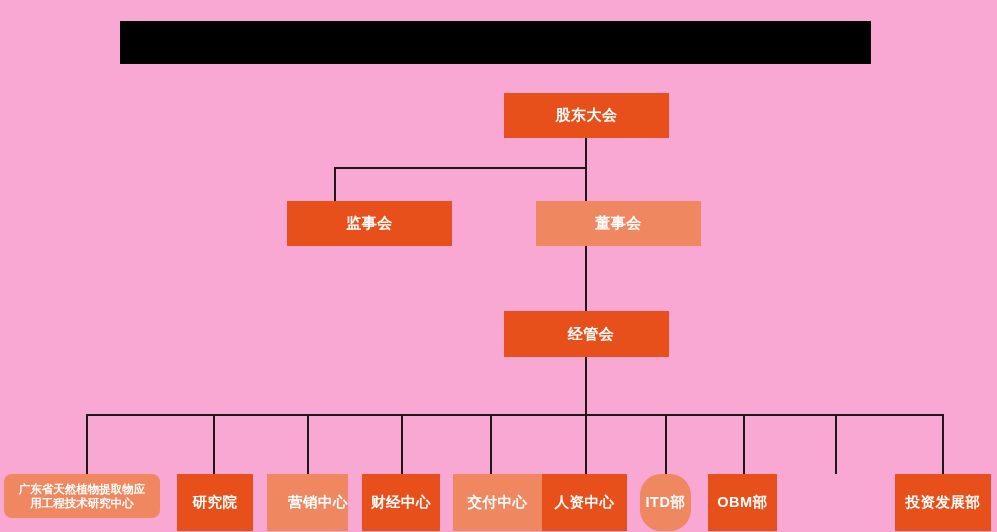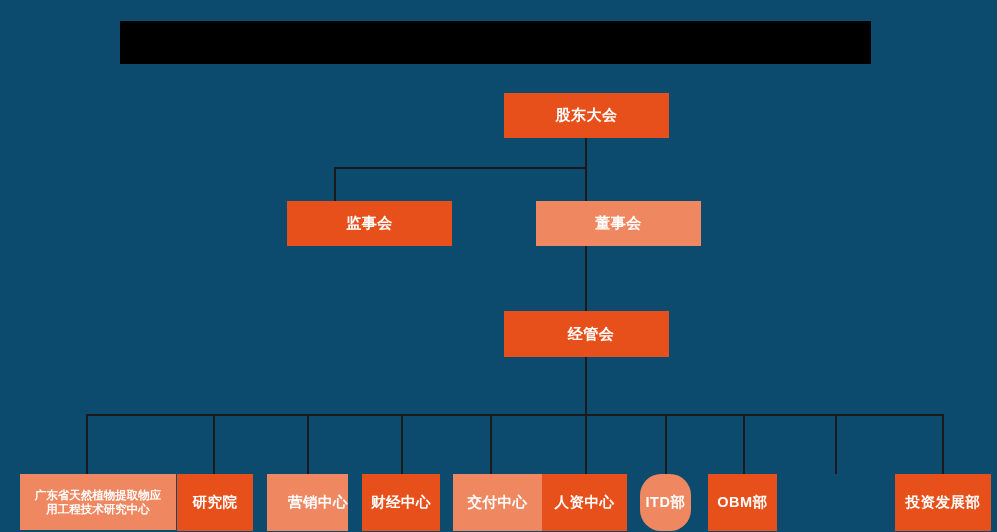--- a/index.html
+++ b/index.html
@@ -7,21 +7,21 @@
     padding: 0;
     background: #ffffff;
   }
   body {
     font-family: "Liberation Sans", "DejaVu Sans", sans-serif;
   }
   #chart-root {
     position: relative;
     width: 997px;
     height: 532px;
-    background: #0c4a6e;
+    background: #f9a8d4;
     overflow: hidden;
   }
   .redacted-title-bar {
     position: absolute;
     left: 120px;
     top: 21px;
     width: 751px;
     height: 43px;
     background: #000000;
   }
@@ -94,21 +94,21 @@
     <span>监事会</span>
   </div>
   <div class="node node-lvl2 node-light" style="left:504px; top:201px; width:165px; height:45px;">
     <span>董事会</span>
   </div>
 
   <div class="node node-lvl3 node-dark" style="left:504px; top:311px; width:165px; height:46px;">
     <span>经管会</span>
   </div>
 
-  <div class="node node-dept-small node-light" style="left:20px; top:474px; width:156px; height:56px;">
+  <div class="node node-dept-small node-light" style="left:4px; top:474px; width:156px; height:44px;border-radius:8px;">
     <span>
       <span>广东省天然植物提取物应</span><br>
       <span>用工程技术研究中心</span>
     </span>
   </div>
 
   <div class="node node-dept node-dark" style="left:177px; top:474px; width:76px; height:57px;">
     <span>研究院</span>
   </div>
 

